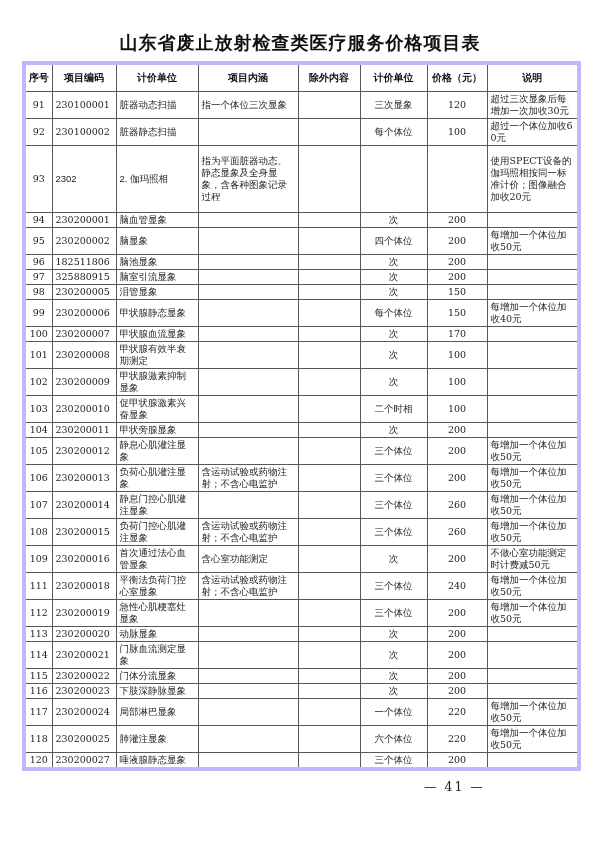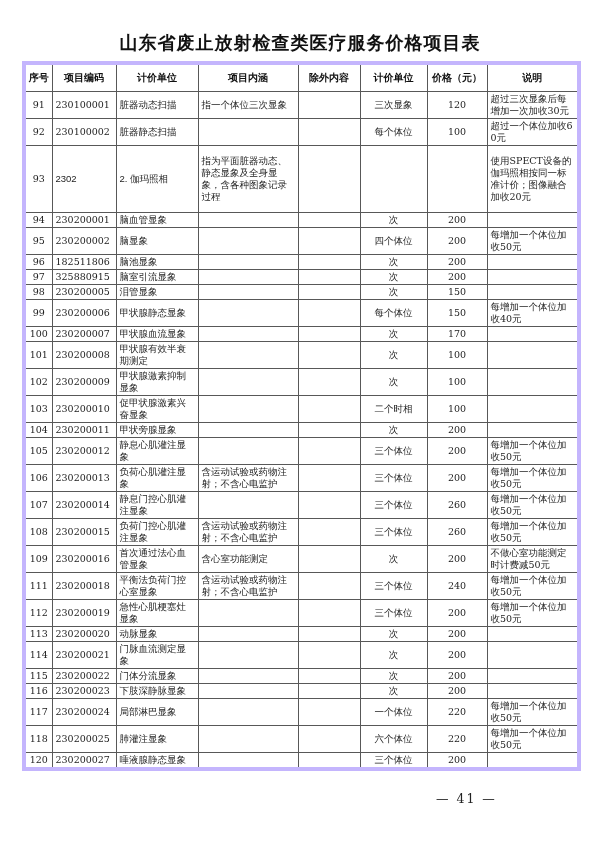--- a/index.html
+++ b/index.html
@@ -54,21 +54,21 @@
   .price-table td.b {
     font-weight: normal;
     font-family: "Liberation Sans", "DejaVu Sans", sans-serif;
   }
   .price-table tr.tall td {
     padding-top: 9px;
     padding-bottom: 9px;
     margin-left: 36px;
   }
   .page-number {
-    margin: 12px;
+    margin: 0;
     padding: 8px 2px 0 424px;
     font-size: 12.5px;
     letter-spacing: 2px;
     color: #222222;
     font-family: "DejaVu Serif", "Liberation Serif", serif;
   }
 </style>
 </head>
 <body>
 

